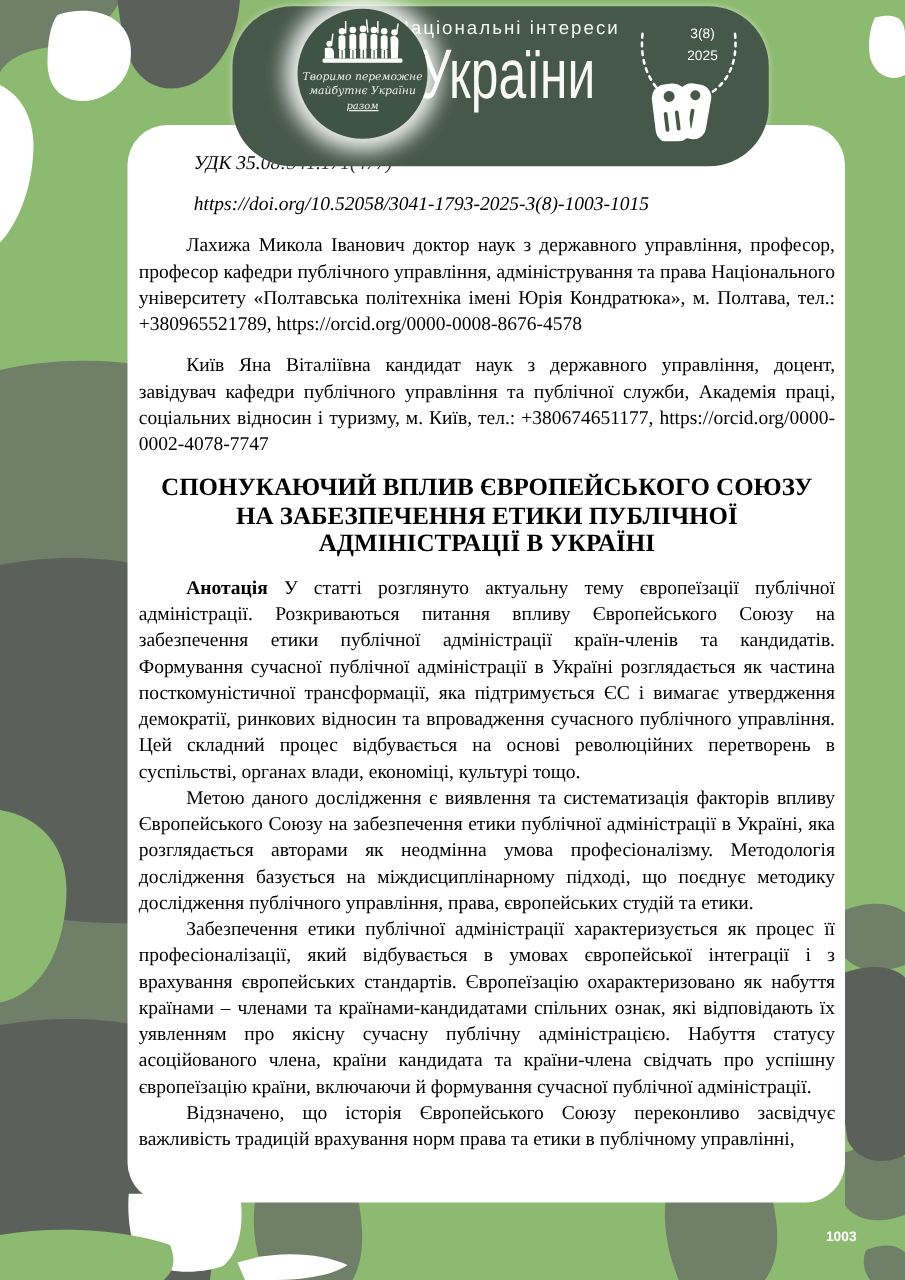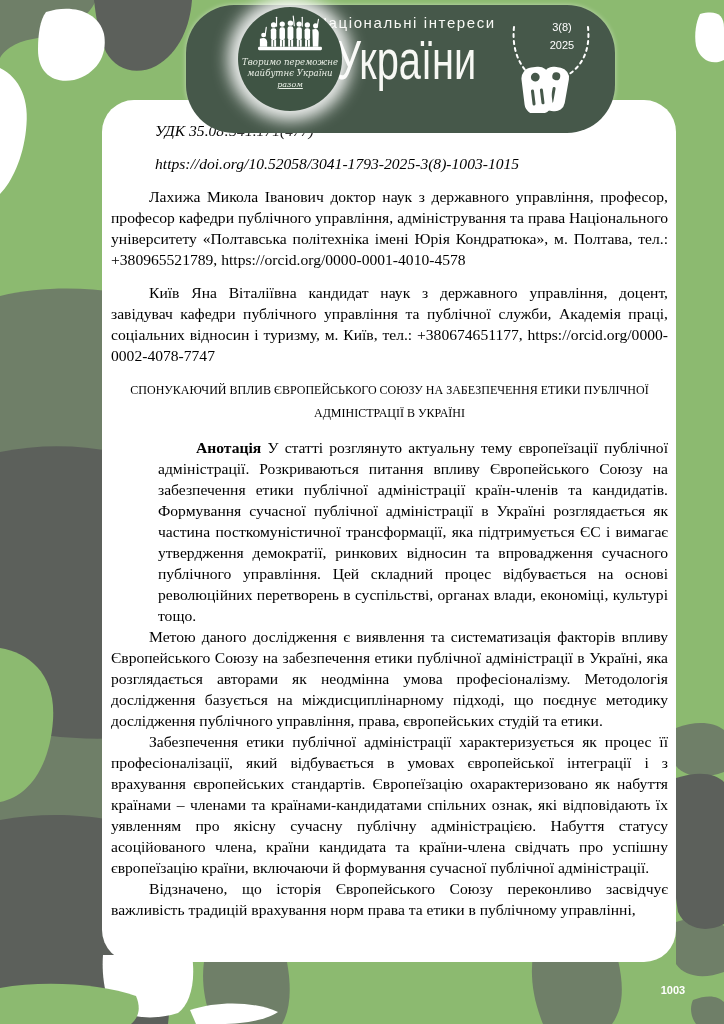--- a/index.html
+++ b/index.html
@@ -13,25 +13,25 @@
     box-sizing:border-box;padding:20px 8px 0 9px;
     color:#000;font-size:15.6px;line-height:21px;
   }
   .content-box p{margin:0;}
   .udc,.doi{font-style:italic;text-indent:44px;}
   .doi{margin-top:12px !important;}
   .author{margin-top:12px !important;text-align:justify;text-indent:38px;}
   .author .bold{font-weight:normal;}
   .orcid{overflow-wrap:anywhere;}
   .art-title{
-    margin-top:13px !important;text-align:center;font-weight:normal;
-    font-size:12px;line-height:22.5px;padding:0 14px;
+    margin-top:13px !important;text-align:center;font-weight:bold;
+    font-size:20px;line-height:22.5px;padding:0 14px;
   }
   .para{text-align:justify;text-indent:38px;}
-  .para.first{margin-top:13px !important;margin-left:47px;}
+  .para.first{margin-top:13px !important;}
   .abstract-label{font-weight:bold;}
   
   .banner{
     position:absolute;left:186px;top:5px;width:429px;height:128px;
     background:#46584a;border-radius:48px;z-index:2;
     box-shadow:0 0 5px rgba(255,255,255,.45);
   }
   .logo{
     position:absolute;left:196px;top:7px;width:104px;height:104px;border-radius:50%;
     background:#3f5444;z-index:3;
@@ -96,21 +96,21 @@
       <path d="M0,648 C30,653 56,675 53,720 C50,765 30,796 0,802 Z"></path>
       <path d="M0,988 C45,980 102,984 136,996 C141,1008 139,1017 131,1024 L0,1024 Z"></path>
     </g>
   </svg>
 
   <div class="content-box">
     <p class="udc">УДК  35.08:341.171(477)</p>
 
     <p class="doi">https://doi.org/10.52058/3041-1793-2025-3(8)-1003-1015</p>
 
-    <p class="author"><span class="bold">Лахижа Микола Іванович</span> <span>доктор наук з державного управління, професор, професор кафедри публічного управління, адміністрування та права Національного університету «Полтавська політехніка імені Юрія Кондратюка», м. Полтава, тел.: +380965521789,</span> <span class="orcid">https://orcid.org/0000-0001-4010-4578</span></p>
+    <p class="author"><span class="bold">Лахижа Микола Іванович</span> <span>доктор наук з державного управління, професор, професор кафедри публічного управління, адміністрування та права Національного університету «Полтавська політехніка імені Юрія Кондратюка», м. Полтава, тел.: +380965521789,</span> <span class="orcid">https://orcid.org/0000-0008-8676-4578</span></p>
 
     <p class="author"><span class="bold">Київ Яна Віталіївна</span> <span>кандидат наук з державного управління, доцент, завідувач кафедри публічного управління та публічної служби, Академія праці, соціальних відносин і туризму, м. Київ, тел.: +380674651177,</span> <span class="orcid">https://orcid.org/0000-0002-4078-7747</span></p>
 
     <p class="art-title">СПОНУКАЮЧИЙ ВПЛИВ ЄВРОПЕЙСЬКОГО СОЮЗУ НА ЗАБЕЗПЕЧЕННЯ ЕТИКИ ПУБЛІЧНОЇ АДМІНІСТРАЦІЇ В УКРАЇНІ</p>
 
     <p class="para first"><span class="abstract-label">Анотація</span>  <span>У статті розглянуто актуальну  тему європеїзації публічної адміністрації. Розкриваються питання впливу Європейського Союзу на забезпечення етики публічної адміністрації країн-членів та кандидатів. Формування сучасної публічної адміністрації в Україні розглядається як частина посткомуністичної трансформації, яка підтримується ЄС і вимагає утвердження демократії, ринкових відносин та впровадження сучасного публічного управління. Цей складний процес відбувається на основі революційних перетворень в суспільстві, органах влади, економіці, культурі тощо.</span></p>
 
     <p class="para">Метою даного дослідження є виявлення та систематизація факторів впливу Європейського Союзу на забезпечення етики публічної адміністрації в Україні, яка розглядається авторами як неодмінна умова професіоналізму. Методологія дослідження базується на міждисциплінарному підході, що поєднує методику дослідження публічного управління, права, європейських студій та етики.</p>
 
     <p class="para">Забезпечення етики публічної адміністрації характеризується як процес її професіоналізації, який відбувається в умовах європейської інтеграції і з врахування європейських стандартів. Європеїзацію охарактеризовано як набуття країнами – членами та країнами-кандидатами спільних ознак, які відповідають їх уявленням про якісну сучасну публічну адміністрацією. Набуття статусу асоційованого члена, країни кандидата та країни-члена свідчать про успішну європеїзацію країни, включаючи й формування сучасної публічної адміністрації.</p>

